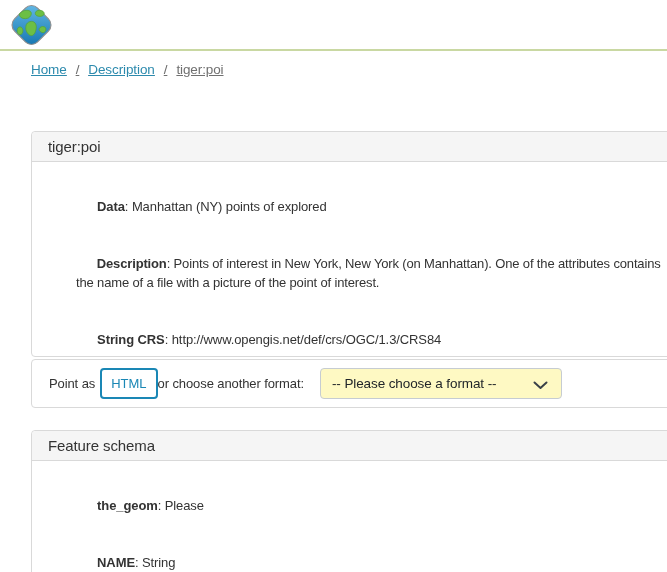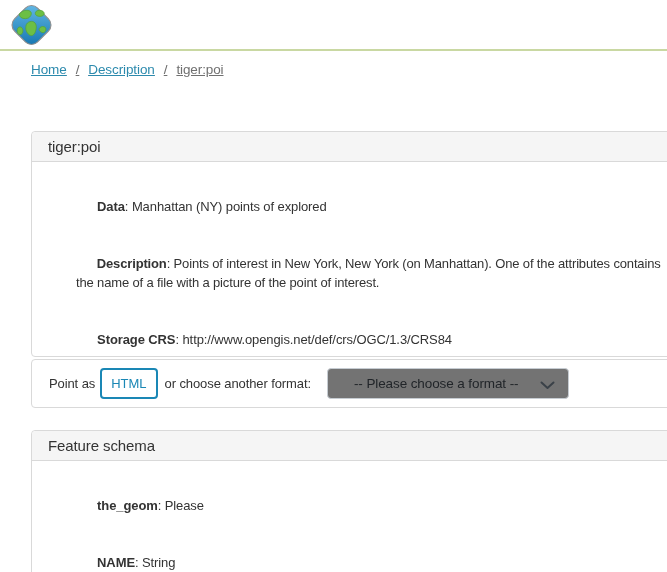--- a/index.html
+++ b/index.html
@@ -34,24 +34,24 @@
   .b{font-weight:bold;}
   .desc{max-width:600px;letter-spacing:-0.15px;}
   .indent{padding-left:28px;}
   
   .format-bar{position:absolute;top:359px;left:31px;width:669px;height:49px;background:#fff;
     border:1px solid var(--panel-border);border-radius:4px;display:flex;align-items:center;
     padding-left:17px;font-size:13px;white-space:pre;}
   .btn-outline{margin-left:5px;border:2px solid var(--accent);color:var(--accent);background:#fff;
     border-radius:4px;font-size:13px;font-family:"Liberation Sans",sans-serif;
     padding:7px 9px;cursor:pointer;line-height:1;}
-  .or-label{margin-left:7px;text-align:right;}
+  .or-label{text-align:right;}
   .select{margin-left:16px;width:242px;height:31px;border:1px solid var(--select-border);border-radius:4px;
-    display:flex;align-items:center;padding:0 34px 0 26px;font-size:13.5px;color:var(--select-text);
-    position:relative;cursor:pointer;background:#737373;white-space:nowrap;overflow:hidden;}
+    display:flex;align-items:center;padding:0 34px 0 11px;font-size:13.5px;color:var(--select-text);
+    position:relative;cursor:pointer;background:#fef9c3;white-space:nowrap;overflow:hidden;}
   .select svg{position:absolute;right:13px;top:12px;}
 </style>
 </head>
 <body>
 
 <div class="logo-row">
   <svg width="47" height="46" viewBox="0 0 48 48" aria-hidden="true">
     <defs>
       <linearGradient id="oceanGrad" x1="0" y1="0" x2="1" y2="1">
         <stop offset="0" stop-color="#66bce9"></stop>
@@ -85,21 +85,21 @@
     <span>tiger:poi</span>
   </div>
   <div class="card-body">
     <div class="line">
       <span class="b">Data</span><span>: </span><span>Manhattan (NY) points of explored</span>
     </div>
     <div class="line desc">
       <span class="b">Description</span><span>: </span><span>Points of interest in New York, New York (on Manhattan). One of the attributes contains the name of a file with a picture of the point of interest.</span>
     </div>
     <div class="line">
-      <span class="b">Storage CRS</span><span>: </span><span>http://www.opengis.net/def/crs/OGC/1.3/CRS84</span>
+      <span class="b">String CRS</span><span>: </span><span>http://www.opengis.net/def/crs/OGC/1.3/CRS84</span>
     </div>
     <div class="line">
       <span class="b">Geographic extents</span><span>:</span>
     </div>
     <div class="line indent">-74.012, 40.708, -74.009, 40.712.</div>
     <div class="line">
       <span>Queryables as </span><a class="lnk">HTML</a><span>.</span>
     </div>
     <div class="line">
       <span>The layer can also be explored in this </span><a class="lnk">map preview</a>

